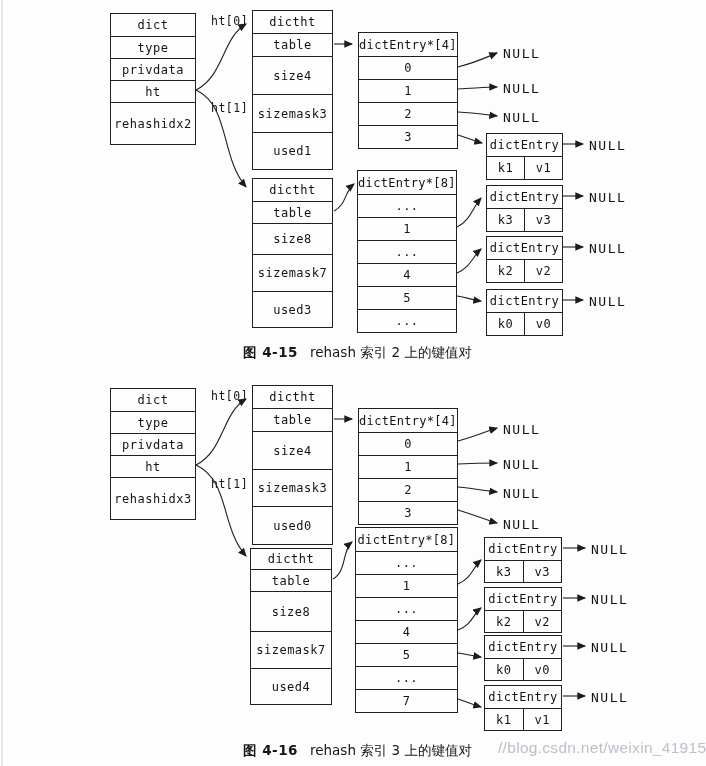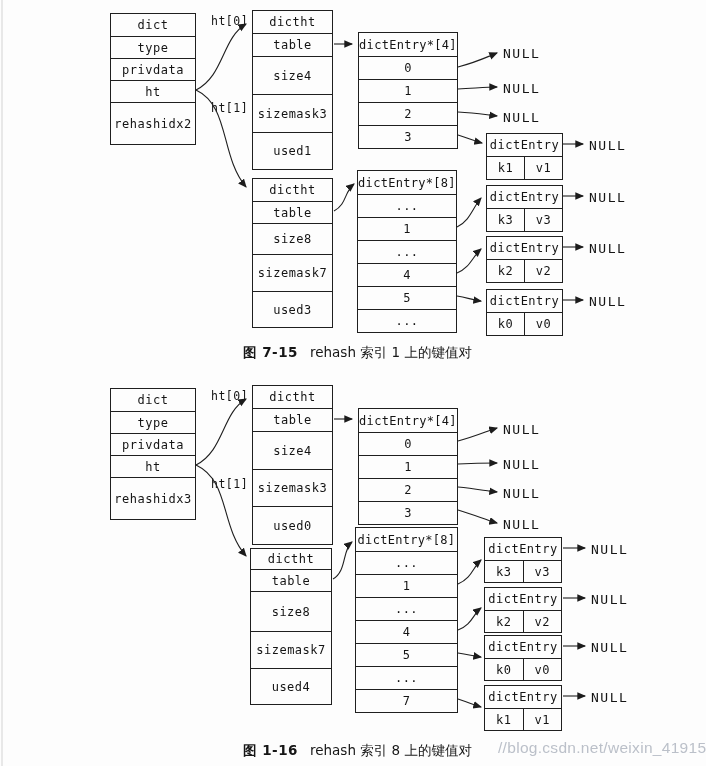--- a/index.html
+++ b/index.html
@@ -173,21 +173,21 @@
   <div class="box" style="left:486px;top:289px;width:77px">
     <div class="cell" style="height:22px">dictEntry</div>
     <div class="cell kv" style="height:23px">
       <span>k0</span>
       <span>v0</span>
     </div>
   </div>
   <span class="nul" style="left:589px;top:294px">NULL</span>
 
   <div class="caption" style="left:243px;top:344px">
-    <b>图 7-15</b><span>rehash 索引 1 上的键值对</span>
+    <b>图 4-15</b><span>rehash 索引 2 上的键值对</span>
   </div>
 
   <div class="box" style="left:110px;top:388px;width:86px">
     <div class="cell" style="height:22px">dict</div>
     <div class="cell" style="height:22px">type</div>
     <div class="cell" style="height:22px">privdata</div>
     <div class="cell" style="height:22px">ht</div>
     <div class="cell two" style="height:42px">
       <span>rehashidx</span>
       <span>3</span>
@@ -285,17 +285,17 @@
   <div class="box" style="left:484px;top:685px;width:78px">
     <div class="cell" style="height:22px">dictEntry</div>
     <div class="cell kv" style="height:22px">
       <span>k1</span>
       <span>v1</span>
     </div>
   </div>
   <span class="nul" style="left:591px;top:690px">NULL</span>
 
   <div class="caption" style="left:243px;top:742px">
-    <b>图 1-16</b><span>rehash 索引 8 上的键值对</span>
+    <b>图 4-16</b><span>rehash 索引 3 上的键值对</span>
   </div>
 
   <div class="wm" style="left:498px;top:739px">//blog.csdn.net/weixin_41915314</div>
 </div>
 
 </body></html>

